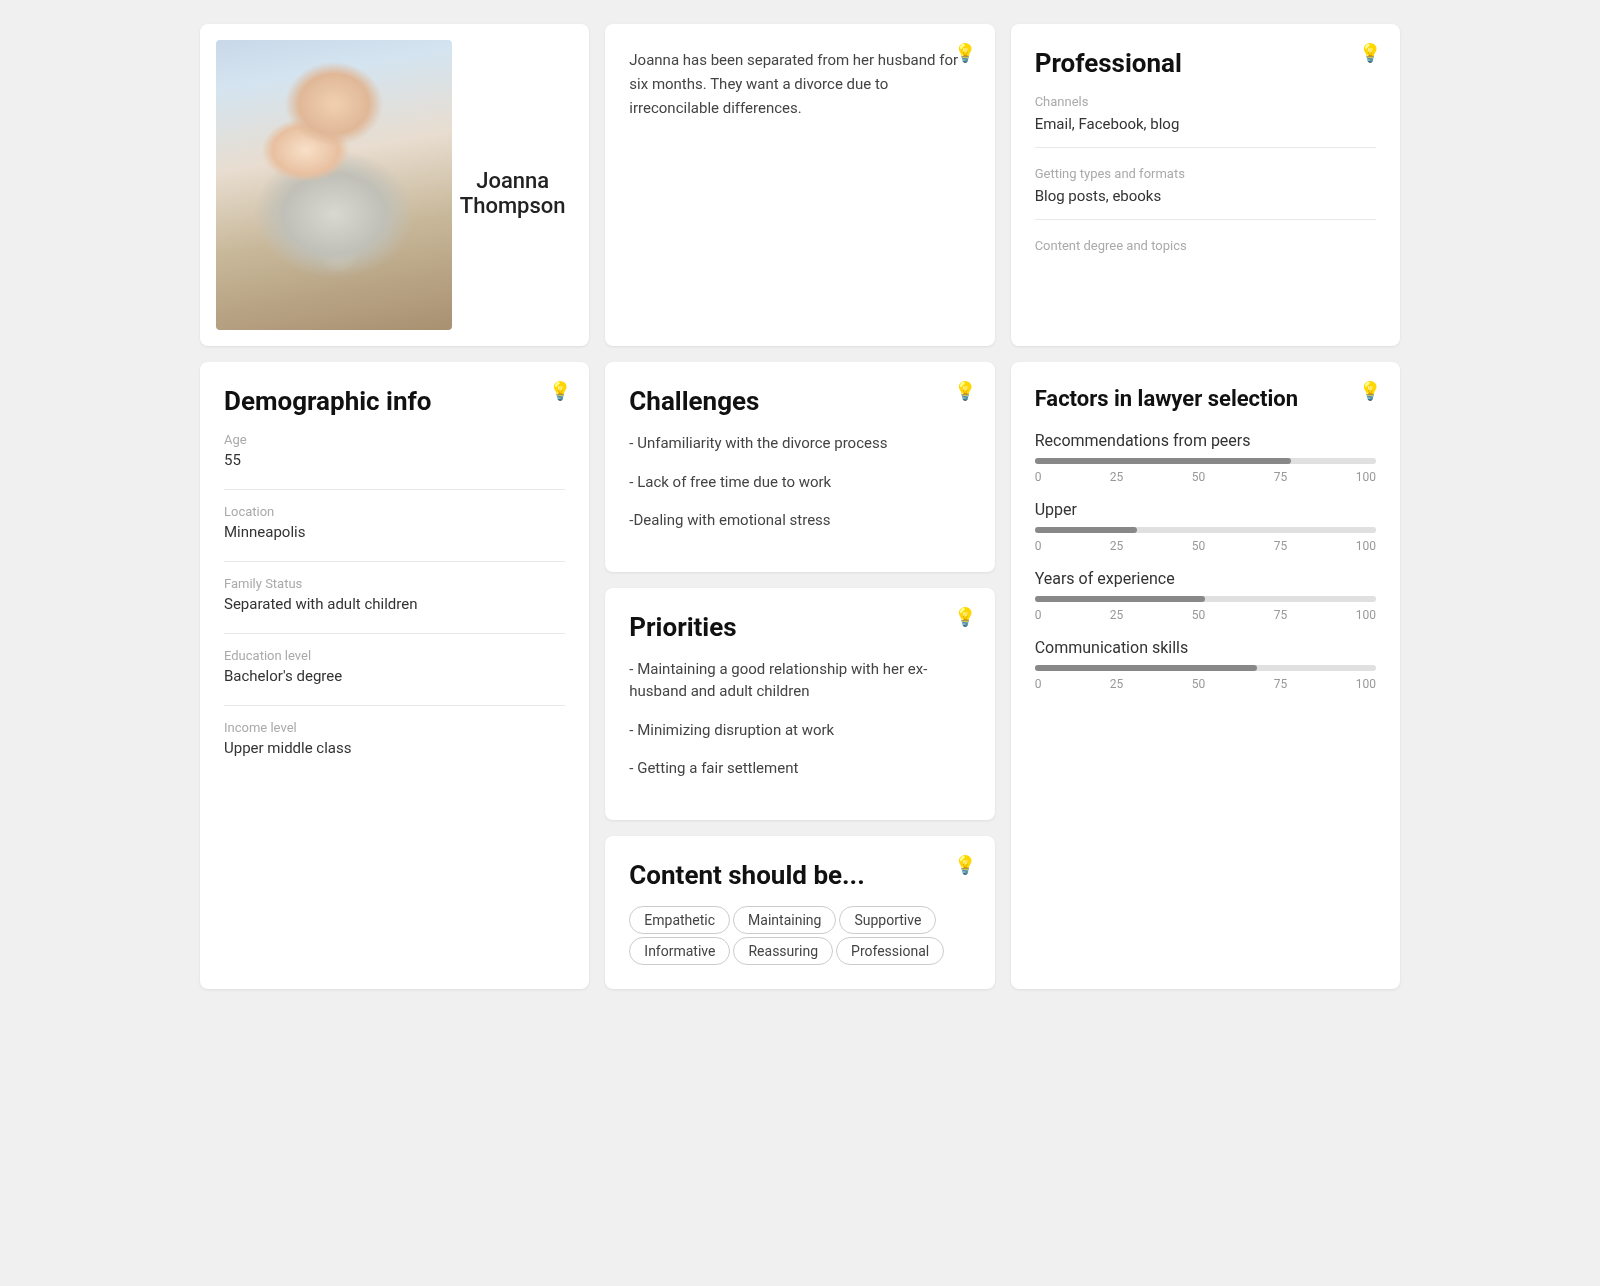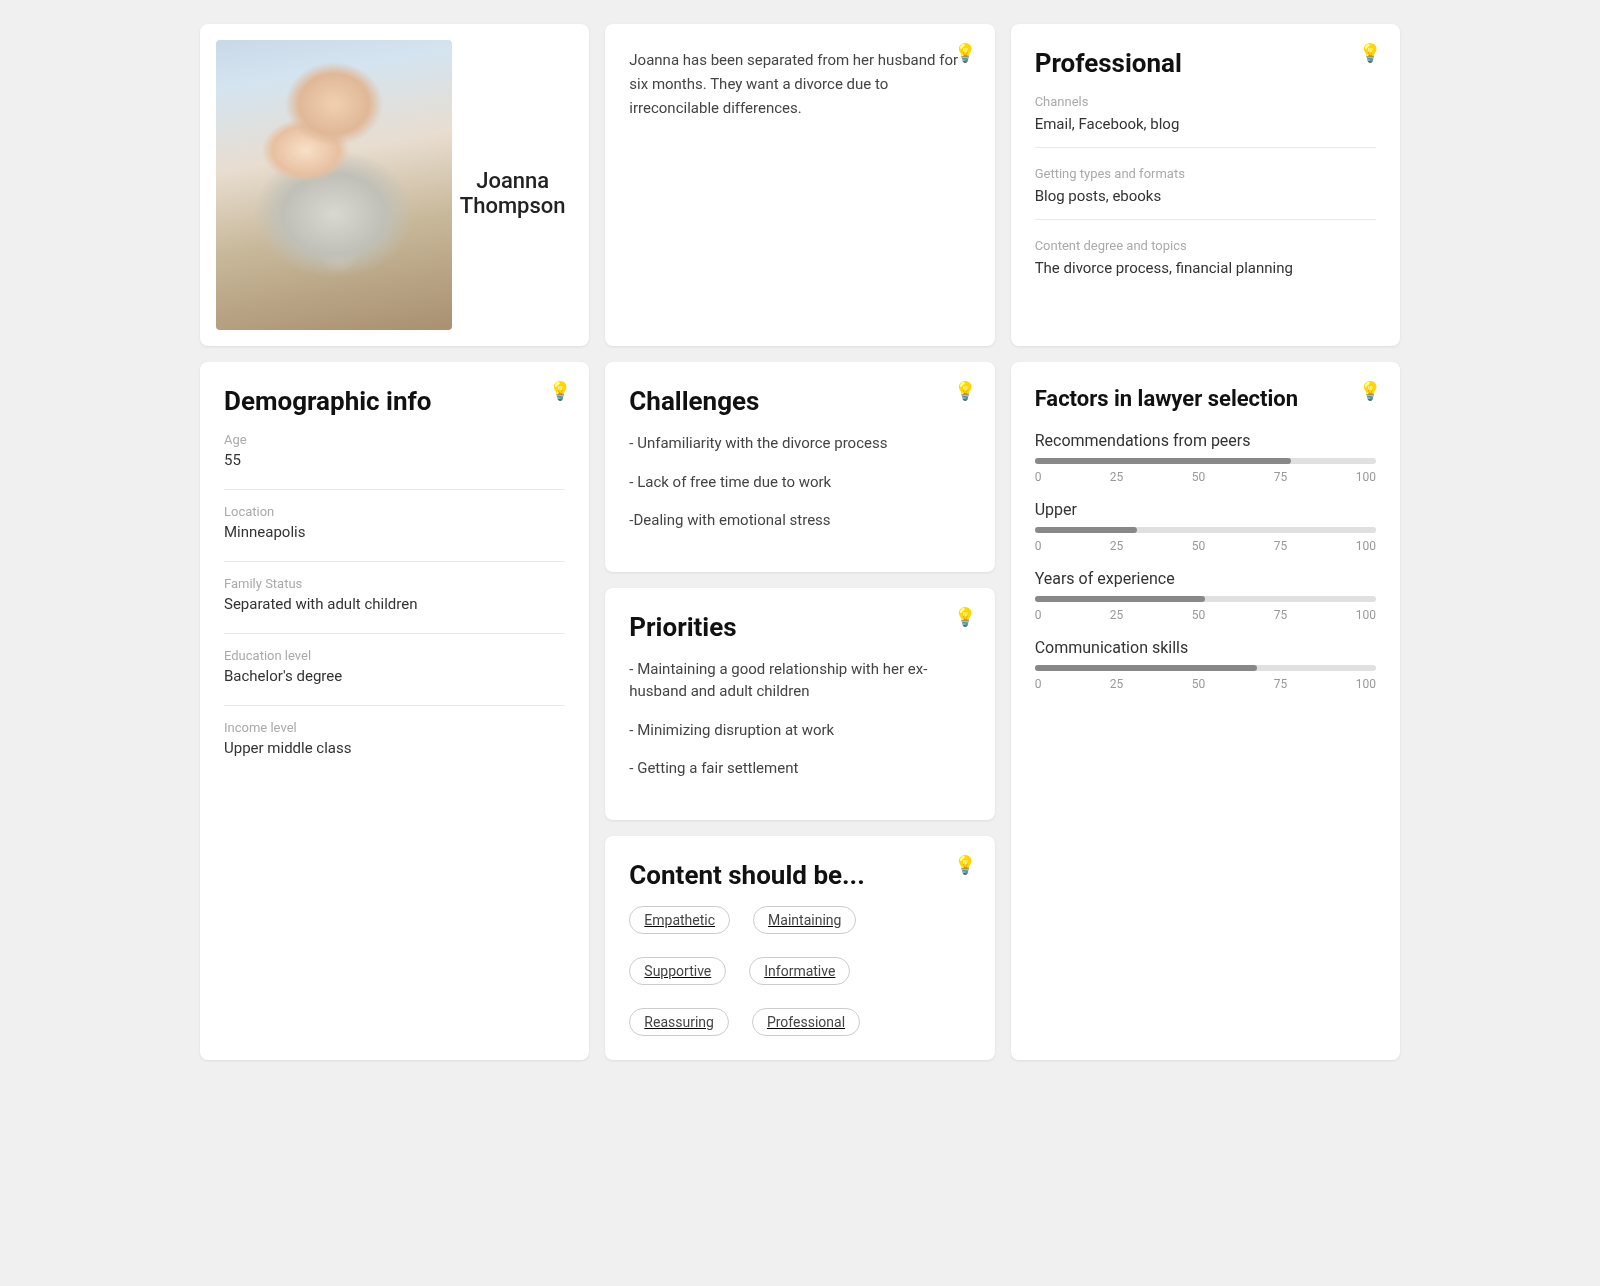--- a/index.html
+++ b/index.html
@@ -112,23 +112,22 @@
     .demo-value {
       font-size: 15px;
       color: #333;
       padding-bottom: 20px;
       border-bottom: 1px solid #e8e8e8;
     }
     
     .tags-container {
       display: flex;
       flex-wrap: wrap;
-      gap: 23px;
+      gap: 3px;
       margin-top: 12px;
-      text-decoration: underline;
     }
     .tag {
       border: 1px solid #ccc;
       border-radius: 20px;
       padding: 5px 14px;
       font-size: 14px;
       color: #444;
       background: #fff;
     }
     
@@ -200,21 +199,20 @@
       <div class="comm-value">Email, Facebook, blog</div>
     </div>
 
     <div class="comm-section">
       <div class="comm-label">Getting types and formats</div>
       <div class="comm-value">Blog posts, ebooks</div>
     </div>
 
     <div class="comm-section">
       <div class="comm-label">Content degree and topics</div>
-      <div class="comm-value" style="border-bottom:none;">The divorce process, financial planning</div>
     </div>
   </div>
 
   <div class="card">
     <div class="card-icon">💡</div>
     <div class="card-title">Demographic info</div>
 
     <div class="demo-section">
       <div class="demo-label">Age</div>
       <div class="demo-value">55</div>

